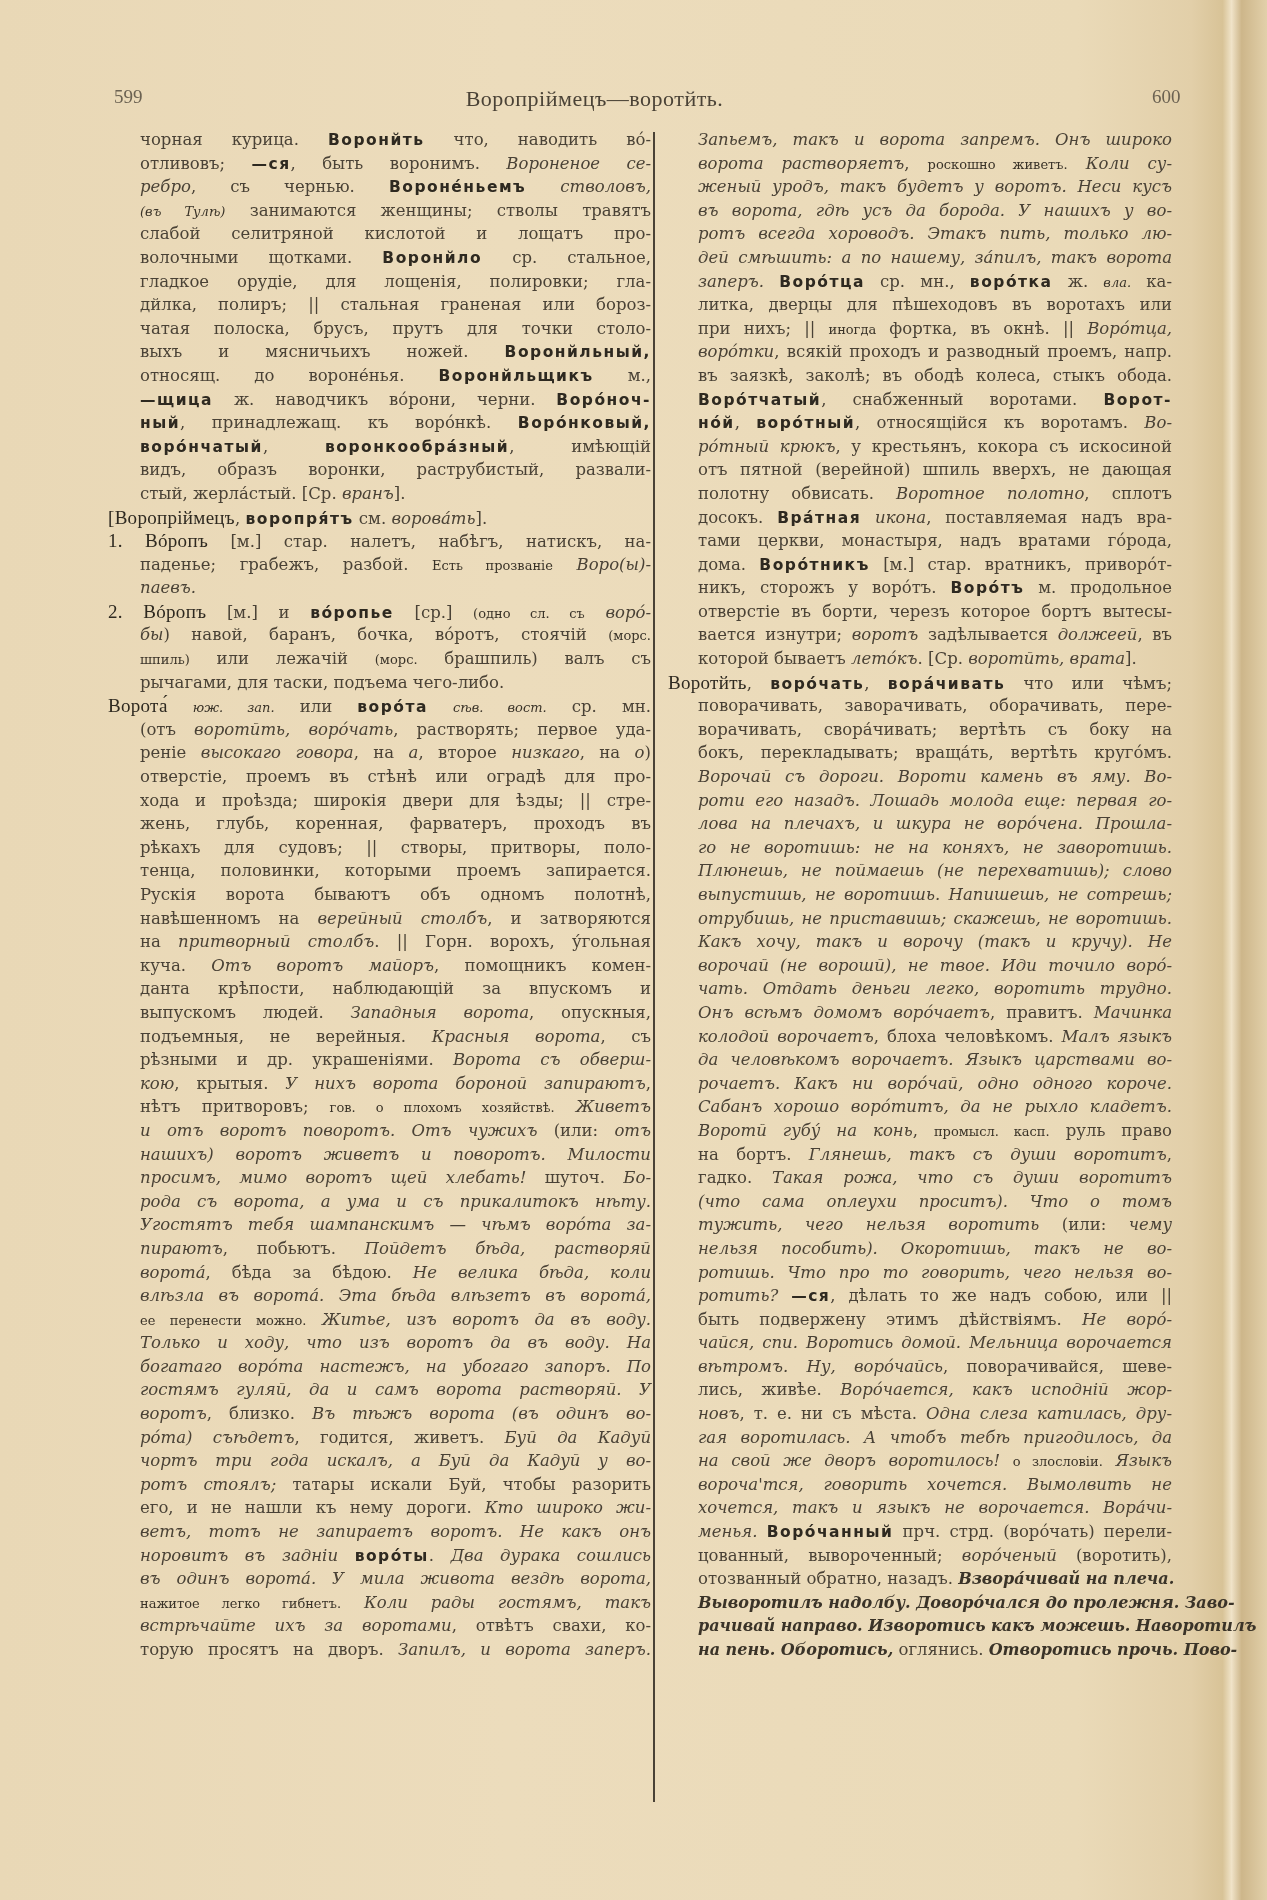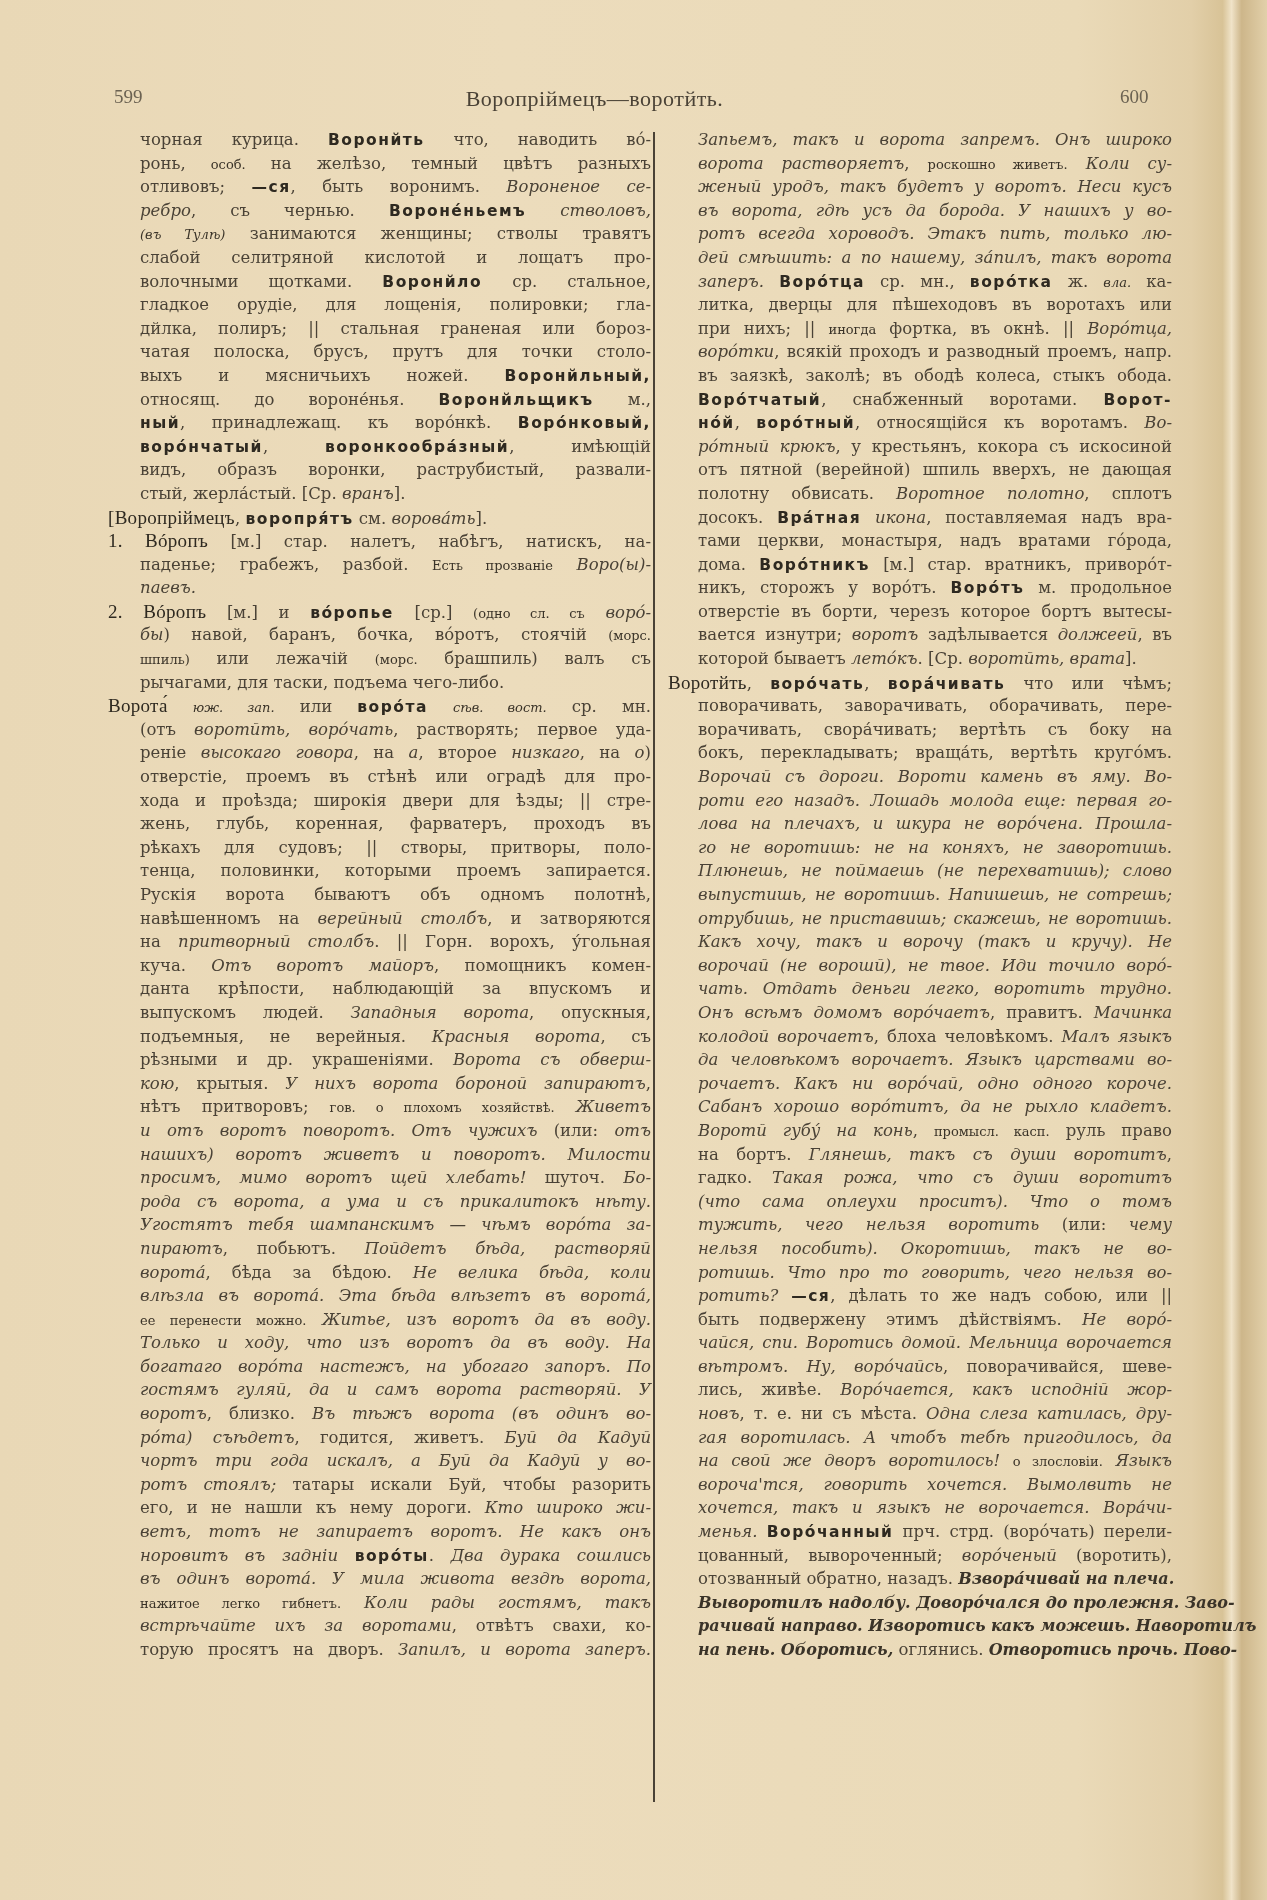--- a/index.html
+++ b/index.html
@@ -23,35 +23,35 @@
   .si{font-size:13px;font-style:italic;}
   .bi{font-style:italic;font-weight:bold;font-size:16px;}
   .n{color:#4a4236;}
 </style>
 </head>
 <body>
 
 <div>
   <div class="page-num" style="left:106px;margin-left:8px;">599</div>
   <div class="page-title">Воропріймецъ—воротйть.</div>
-  <div class="page-num" style="left:1120px;">600</div>
+  <div class="page-num" style="left:1152px;">600</div>
 
   <div class="col col-left" id="col-left">
       <div class="line"><span class="n">чорная курица. </span><span class="b">Воронйть</span><span class="n"> что, наводить вó-</span></div>
-      <div class="line"><span class="n">ронь, </span><span class="s">особ.</span><span class="n"> на желѣзо, темный цвѣтъ разныхъ</span></div>
       <div class="line"><span class="n">отливовъ; </span><span class="b">—ся</span><span class="n">, быть воронимъ. </span><span class="i">Вороненое се-</span></div>
       <div class="line"><span class="i">ребро</span><span class="n">, съ чернью. </span><span class="b">Ворон</span><span class="b">е́ньемъ</span><span class="n"> </span><span class="i">стволовъ,</span></div>
       <div class="line"><span class="si">(въ Тулѣ)</span><span class="n"> занимаются женщины; стволы травятъ</span></div>
       <div class="line"><span class="n">слабой селитряной кислотой и лощатъ про-</span></div>
       <div class="line"><span class="n">волочными щотками. </span><span class="b">Воронйло</span><span class="n"> ср. стальное,</span></div>
       <div class="line"><span class="n">гладкое орудіе, для лощенія, полировки; гла-</span></div>
       <div class="line"><span class="n">дйлка, полиръ; || стальная граненая или бороз-</span></div>
       <div class="line"><span class="n">чатая полоска, брусъ, прутъ для точки столо-</span></div>
       <div class="line"><span class="n">выхъ и мясничьихъ ножей. </span><span class="b">Воронйльный,</span></div>
       <div class="line"><span class="n">относящ. до вороне́нья. </span><span class="b">Воронйльщикъ</span><span class="n"> м.,</span></div>
+      <div class="line"><span class="b">—щица</span><span class="n"> ж. наводчикъ вóрони, черни. </span><span class="b">Ворóноч-</span></div>
       <div class="line"><span class="b">ный</span><span class="n">, принадлежащ. къ ворóнкѣ. </span><span class="b">Ворóнковый,</span></div>
       <div class="line"><span class="b">ворóнчатый</span><span class="n">, </span><span class="b">воронкообра́зный</span><span class="n">, имѣющій</span></div>
       <div class="line"><span class="n">видъ, образъ воронки, раструбистый, развали-</span></div>
       <div class="line last"><span class="n">стый, жерла́стый. [Ср. </span><span class="i">вранъ</span><span class="n">].</span></div>
       <div class="line hang last"><span class="hw">[Воропрійм</span><span class="hw">ецъ</span><span class="n">, </span><span class="b">воропря́тъ</span><span class="n"> см. </span><span class="i">ворова́ть</span><span class="n">].</span></div>
       <div class="line hang"><span class="hw">1. Вóропъ</span><span class="n"> [м.] стар. налетъ, набѣгъ, натискъ, на-</span></div>
       <div class="line"><span class="n">паденье; грабежъ, разбой. </span><span class="s">Есть прозваніе</span><span class="n"> </span><span class="i">Воро(ы)-</span></div>
       <div class="line last"><span class="i">паевъ.</span></div>
       <div class="line hang"><span class="hw">2. Вóропъ</span><span class="n"> [м.] и </span><span class="b">вóропье</span><span class="n"> [ср.] </span><span class="s">(одно сл. съ</span><span class="n"> </span><span class="i">ворó-</span></div>
       <div class="line"><span class="i">бы</span><span class="n">) навой, баранъ, бочка, вóротъ, стоячій </span><span class="s">(морс.</span></div>

